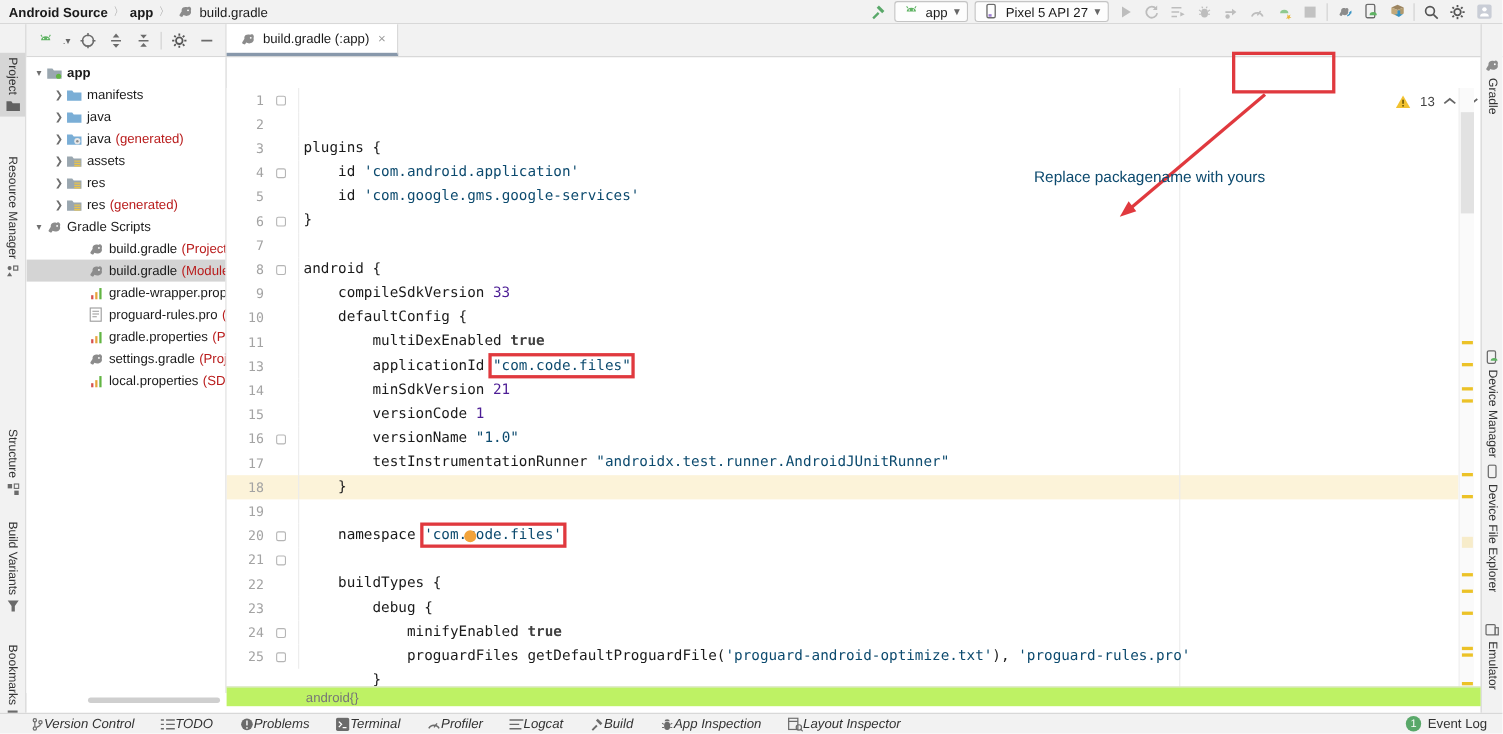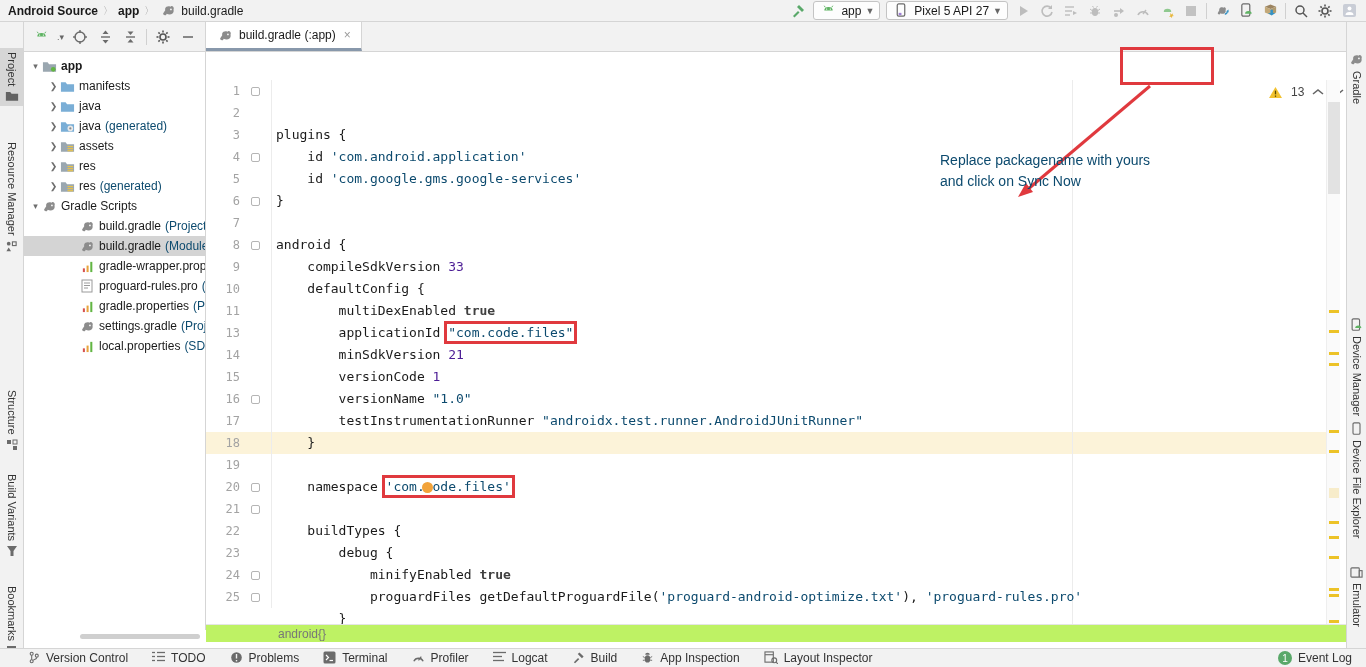--- a/index.html
+++ b/index.html
@@ -32,21 +32,21 @@
   .strip-btn { position:absolute; left:0; width:100%; display:flex; flex-direction:column; align-items:center; gap:4px; padding:4px 0; }
   .strip-btn.active { background:#d6d6d6; }
   .vlabel { writing-mode:vertical-rl; font-size:11px; color:#333; white-space:nowrap; }
 
   
   #project-panel { left:24px; top:52px; width:182px; height:578px; background:#fff; border-right:1px solid #d5d5d5; overflow:hidden; }
   .tree-row { height:20px; display:flex; align-items:center; white-space:nowrap; font-size:12px; overflow:hidden; }
   .tree-row.selected { background:#d4d4d4; }
   .tree-chev { width:11px; font-size:9px; color:#6e6e6e; text-align:center; flex:none; }
   .tree-ico { width:16px; height:16px; flex:none; margin-right:4px; display:inline-flex; align-items:center; justify-content:center; }
-  .tree-suffix { color:#0c4a6e; margin-left:4px; }
+  .tree-suffix { color:#b91c1c; margin-left:4px; }
   .tree-label.bold { font-weight:bold; }
   #panel-hscroll { left:80px; top:634px; width:120px; height:5px; background:#cfcfcf; border-radius:3px; }
 
   
   #notif-bar { left:206px; top:52px; width:1140px; height:28px; background:#fdfdfd; border-bottom:1px solid #d8d8d8; display:flex; align-items:center; font-size:12px; }
   #notif-msg { padding-left:8px; color:#1a1a1a; }
   #notif-links { margin-left:auto; display:flex; gap:26px; padding-right:28px; }
   .notif-link { color:#2e6fbf; cursor:pointer; }
 
   
@@ -71,21 +71,21 @@
   #ed-thumb { position:absolute; left:1px; top:22px; width:12px; height:92px; background:#e2e2e2; }
   .scroll-mark { position:absolute; left:2px; width:10px; height:3px; background:#ecc227; }
   .scroll-mark.cur { background:#f7ecca; height:10px; }
 
   
   #ed-breadcrumb { left:206px; top:624px; width:1140px; height:18px; background:#bef264; border-top:1px solid #e5e5e5; font-size:12px; color:#777; display:flex; align-items:center; padding-left:72px; }
 
   
   #statusbar { left:0; top:648px; width:1366px; height:19px; background:#f2f2f2; border-top:1px solid #d5d5d5; display:flex; align-items:center; font-size:12px; color:#333; }
   #status-items { display:flex; gap:24px; padding-left:28px; }
-  .status-item { display:flex; gap:6px; }
+  .status-item { display:flex; align-items:center; gap:0;font-style:italic; }
   #eventlog { margin-left:auto; display:flex; align-items:center; gap:6px; padding-right:14px; }
   #eventlog-badge { width:14px; height:14px; border-radius:50%; background:#59a869; color:#fff; font-size:10px; display:flex; align-items:center; justify-content:center; }
 
   
   #syncnow-box { left:1120px; top:47px; width:94px; height:38px; border:3px solid #e0393e; z-index:60; }
   #anno-note { left:940px; top:150px; z-index:60; color:#0c4a6e; font-size:14px; line-height:21px; }
   #anno-arrow { left:0; top:0; width:1366px; height:667px; z-index:55; pointer-events:none; }
 
   svg { display:block; }
 </style>
@@ -887,20 +887,19 @@
       </div>
     <div id="eventlog">
       <span id="eventlog-badge">1</span>
       <span>Event Log</span>
     </div>
   </div>
 
   <div id="syncnow-box" class="abs"></div>
   <div id="anno-note" class="abs">
     <div>Replace packagename with yours</div>
-    <div>and click on Sync Now</div>
   </div>
   <svg id="anno-arrow" class="abs">
     <line x1="1150" y1="86" x2="1027" y2="190" stroke="#e0393e" stroke-width="3"></line>
     <polygon points="1018,197 1033,192 1026,183" fill="#e0393e"></polygon>
   </svg>
 
 </div>
 
 </body></html>

